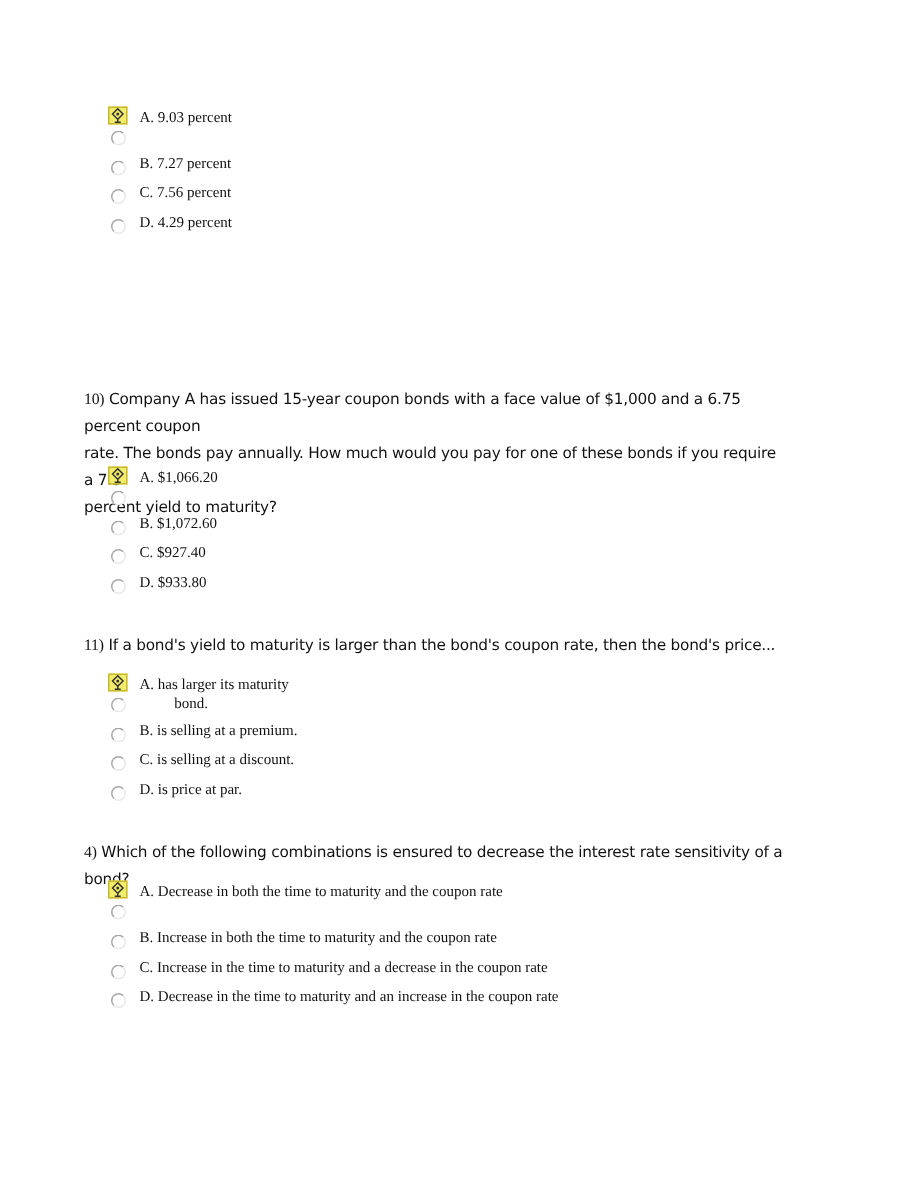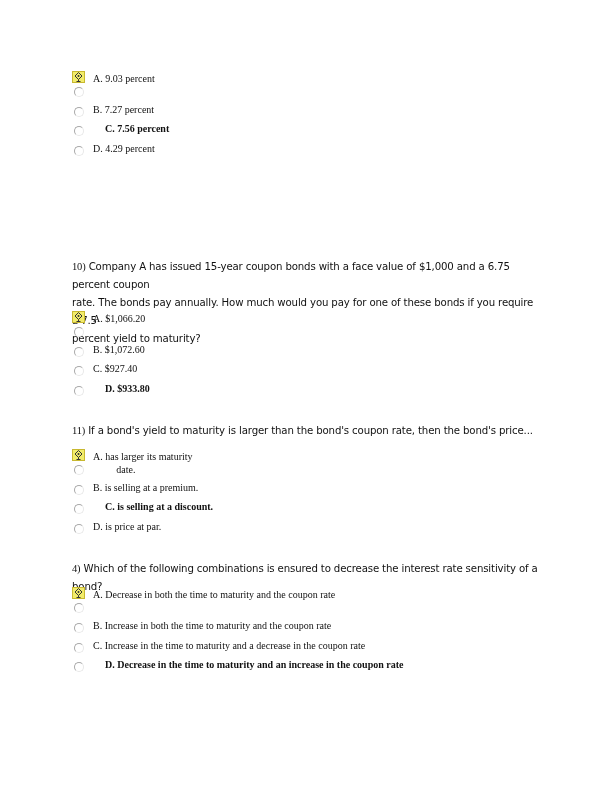--- a/index.html
+++ b/index.html
@@ -2,31 +2,31 @@
 <html><head>
   <meta charset="utf-8">
   <style>
     html, body { margin: 0; padding: 0; }
     body {
       width: 612px; height: 792px; background: #ffffff; position: relative;
       overflow: hidden; color: #000;
     }
     .page { position: absolute; left: 0; top: 0; width: 612px; height: 792px; }
     .question {
-      position: absolute; left: 72px; width: 470px;
+      position: absolute; left: 56px; width: 470px;
       font-family: "DejaVu Sans", sans-serif; font-size: 10.2px; line-height: 18px;
       color: #111; letter-spacing: -0.15px;
     }
     .question .num { font-family: "Liberation Serif", serif; font-size: 10.5px; }
     .opt {
       position: absolute; left: 72px; height: 16px;
       font-family: "Liberation Serif", serif; font-size: 10px; color: #111;
     }
     .opt .label { position: absolute; left: 21px; top: 0; white-space: nowrap; line-height: 13px; }
-    .opt .label.bold { font-weight: bold; margin-left: 12px; }
+    .opt .label.bold { font-weight: normal; }
     .opt .label .text { display: inline-block; vertical-align: top; }
     .radio {
       position: absolute; left: 2px; width: 8px; height: 8px; border-radius: 50%;
       border: 1px solid #a8a8a8; border-right-color: #e8e8e8; border-bottom-color: #e8e8e8;
       background: #fff;
     }
     .key {
       position: absolute; left: 0; top: -1px; width: 13px; height: 12px;
       background: #f2ec6a; border: 1px solid #c8b830; box-sizing: border-box;
       display: flex; align-items: center; justify-content: center;
@@ -96,21 +96,21 @@
   </div>
   <div class="opt" style="top:450px;">
     <span class="key">
       <svg viewBox="0 0 9 10">
           <path d="M4.5 0.5 L8 4 L4.5 7.5 L1 4 Z" fill="none" stroke="#333" stroke-width="1"></path>
           <path d="M4.5 7.5 L4.5 9.5 M2.5 9.5 L6.5 9.5" stroke="#333" stroke-width="1"></path>
           <circle cx="4.5" cy="4" r="1" fill="#333"></circle>
         </svg>
     </span>
     <span class="radio" style="top:15px;"></span>
-    <span class="label"><span>A.</span> <span class="text"><span>has larger its maturity</span><br><span style="padding-left:11px;">date.</span></span></span>
+    <span class="label"><span>A.</span> <span class="text"><span>has larger its maturity</span><br><span style="padding-left:11px;">bond.</span></span></span>
   </div>
   <div class="opt" style="top:481px;">
     <span class="radio" style="top:4px;"></span>
     <span class="label"><span>B.</span> <span class="text">is selling at a premium.</span></span>
   </div>
   <div class="opt" style="top:500px;">
     <span class="radio" style="top:4px;"></span>
     <span class="label bold"><span>C.</span> <span class="text">is selling at a discount.</span></span>
   </div>
   <div class="opt" style="top:520px;">

